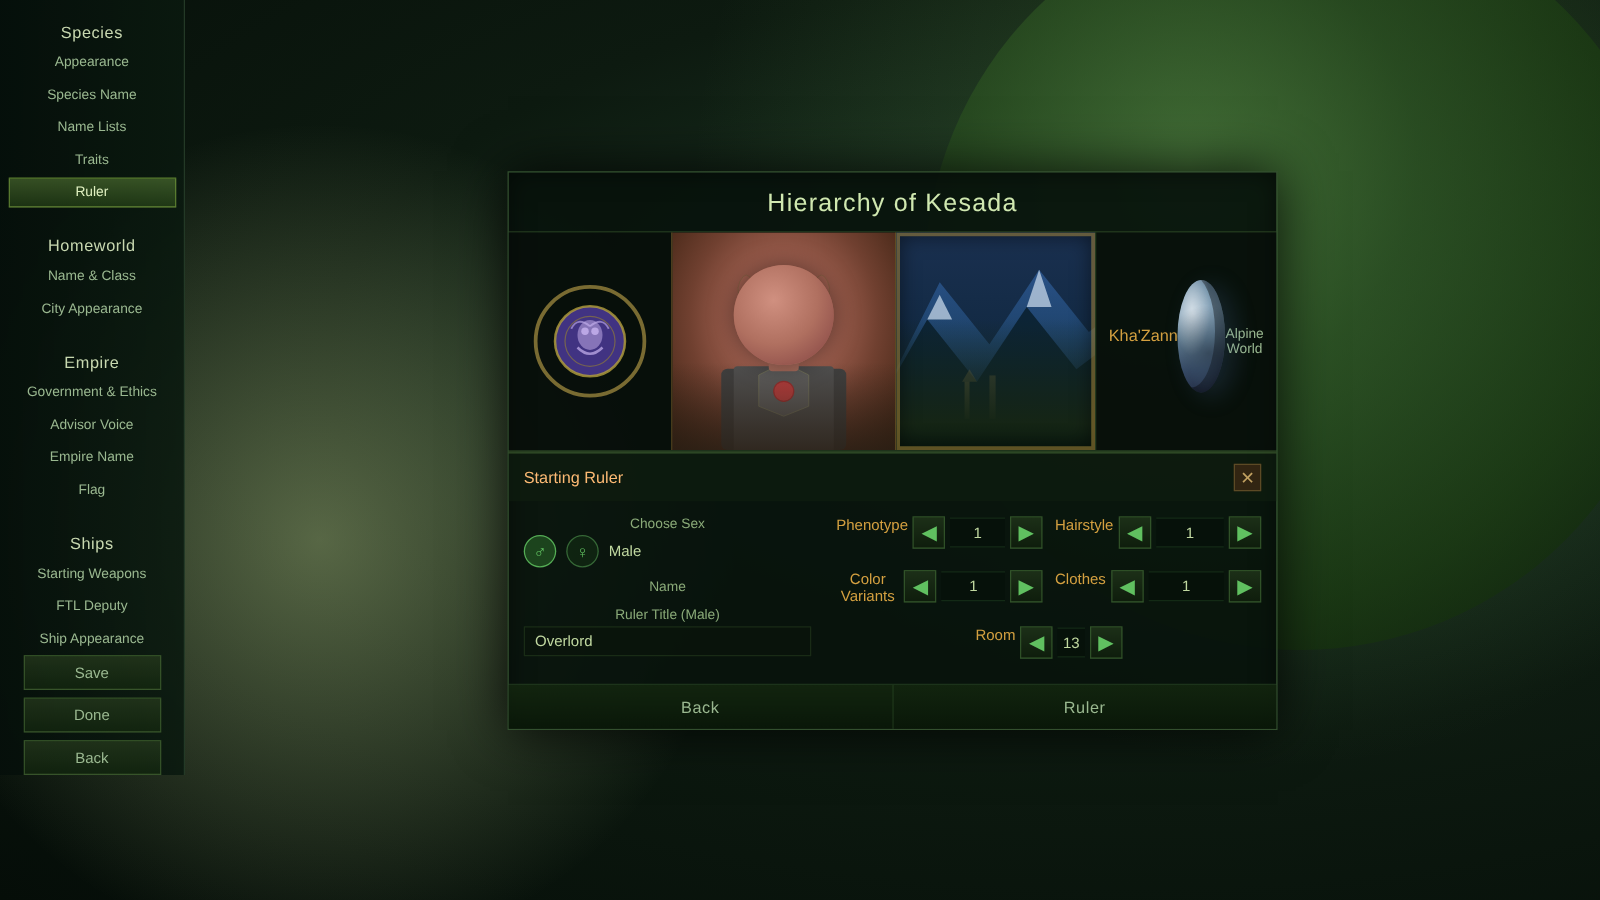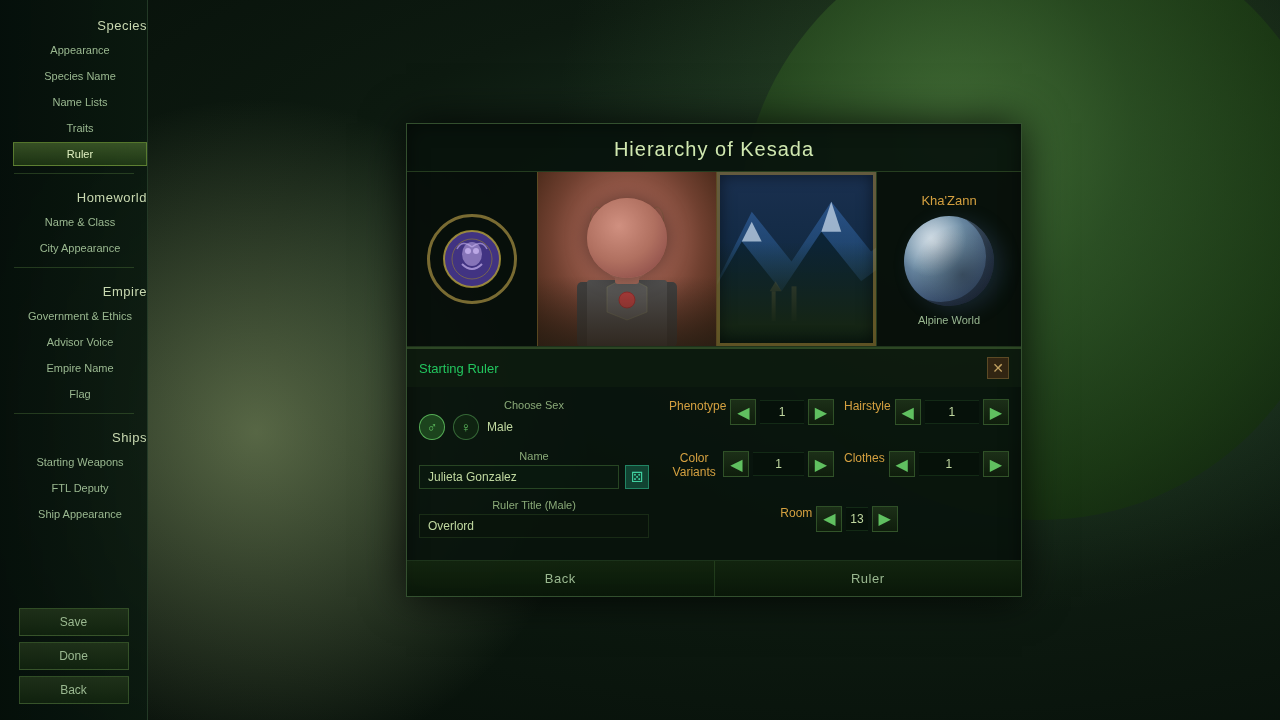--- a/index.html
+++ b/index.html
@@ -38,27 +38,27 @@
       opacity: 0.7;
       z-index: 1;
     }
 
     
     .sidebar {
       position: absolute;
       left: 0;
       top: 0;
       width: 148px;
-      height: 720px;
+      height: 620px;
       background: linear-gradient(to right, rgba(5,15,10,0.95), rgba(10,25,15,0.9));
       border-right: 1px solid rgba(80,120,80,0.4);
       z-index: 10;
       display: flex;
       flex-direction: column;
-      align-items: flex-end;
+      align-items: center;
       padding-top: 8px;
     }
 
     .sidebar-section-label {
       color: #c8d8b0;
       font-size: 13px;
       margin: 10px 0 4px;
       text-align: center;
       letter-spacing: 0.5px;
     }
@@ -243,21 +243,21 @@
       inset: 0;
       border: 3px solid rgba(150,120,50,0.6);
       box-shadow: inset 0 0 15px rgba(0,0,0,0.5);
     }
 
     
     .planet-panel {
       width: 145px;
       flex-shrink: 0;
       display: flex;
-      flex-direction: column;
+      flex-direction: row;
       align-items: center;
       justify-content: center;
       padding: 10px;
       background: rgba(5,10,8,0.5);
       border-left: 1px solid rgba(80,120,60,0.4);
     }
 
     .planet-name {
       color: #d4a040;
       font-size: 13px;
@@ -307,21 +307,21 @@
 
     .ruler-section-header {
       display: flex;
       align-items: center;
       justify-content: space-between;
       padding: 8px 12px;
       background: rgba(15,30,15,0.6);
     }
 
     .ruler-section-title {
-      color: #22c55e;
+      color: #fdba74;
       font-size: 13px;
     }
 
     .close-btn {
       width: 22px;
       height: 22px;
       background: rgba(60,40,20,0.8);
       border: 1px solid rgba(120,100,50,0.6);
       color: #c0a060;
       display: flex;
@@ -693,24 +693,20 @@
             <div class="field-label">Choose Sex</div>
             <div class="sex-selector">
               <div class="sex-icon active">♂</div>
               <div class="sex-icon">♀</div>
               <span class="sex-label">Male</span>
             </div>
           </div>
 
           <div class="field-row">
             <div class="field-label">Name</div>
-            <div class="name-input-row">
-              <input class="name-input" type="text" value="Julieta Gonzalez" style="">
-              <div class="randomize-btn">⚄</div>
-            </div>
           </div>
 
           <div class="field-row">
             <div class="field-label">Ruler Title (Male)</div>
             <div class="field-value">Overlord</div>
           </div>
 
 
         </div>
 

